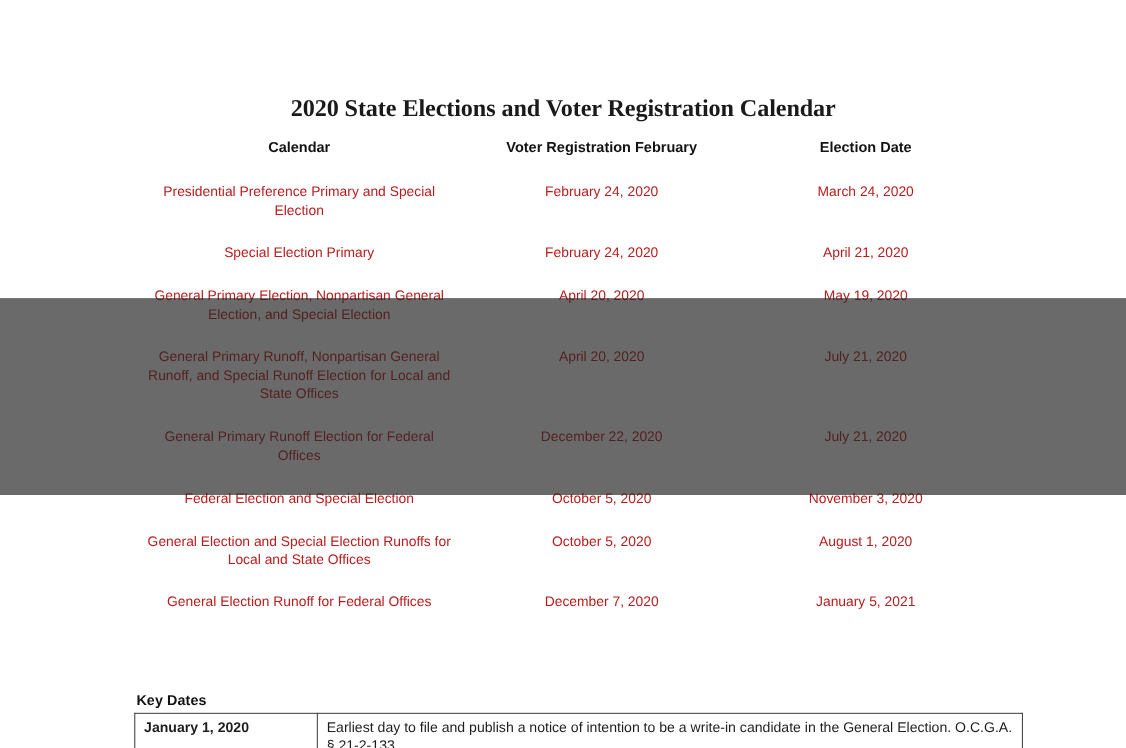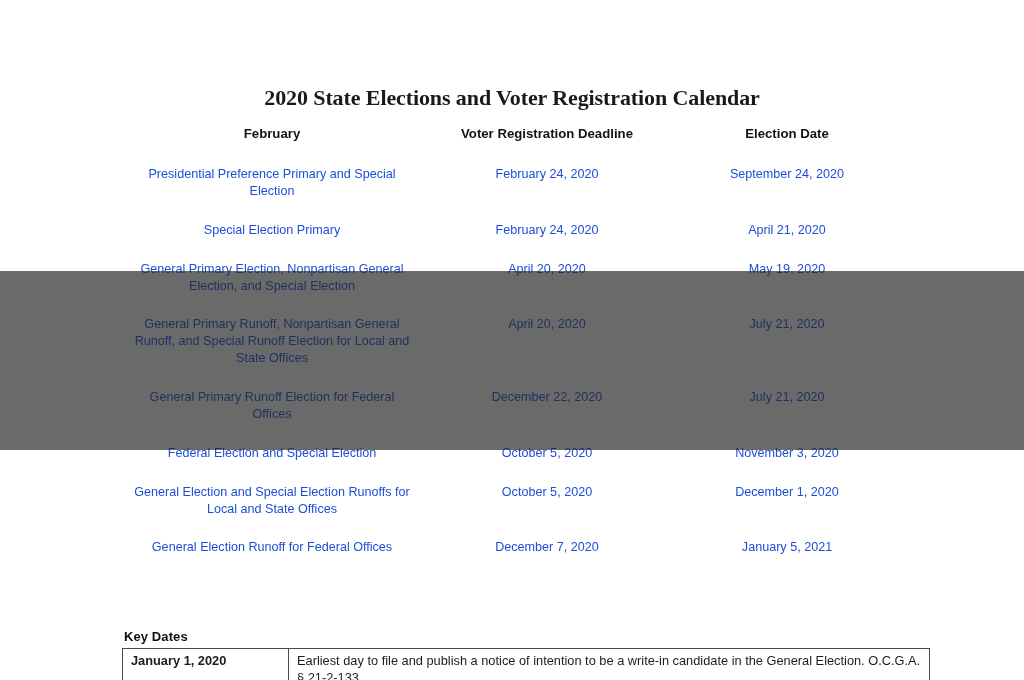--- a/index.html
+++ b/index.html
@@ -54,21 +54,21 @@
   .cal-table th {
     font-size: 13.2px;
     font-weight: bold;
     color: #131313;
     padding: 0 0 14px 0;
     text-align: center;
     vertical-align: top;
   }
   .cal-table td {
     font-size: 12.6px;
-    color: #1d4ed8;
+    color: #b91c1c;
     text-align: center;
     vertical-align: top;
     padding: 11px 0 11px 0;
     line-height: 1.34;
   }
   .col-elections { width: 300px; }
   .col-deadline  { width: 250px; }
   .col-date      { width: 230px; }
 
   .cal-table td.c-elections { padding-left: 10px; padding-right: 10px; }
@@ -159,30 +159,30 @@
     <div class="doc-title">2020 State Elections and Voter Registration Calendar</div>
 
     <table class="cal-table">
       <colgroup>
         <col class="col-elections">
         <col class="col-deadline">
         <col class="col-date">
       </colgroup>
       <thead>
         <tr>
-          <th>February</th>
-          <th>Voter Registration Deadline</th>
+          <th>Calendar</th>
+          <th>Voter Registration February</th>
           <th>Election Date</th>
         </tr>
       </thead>
       <tbody>
         <tr>
           <td class="c-elections">Presidential Preference Primary and Special Election</td>
           <td>February 24, 2020</td>
-          <td>September 24, 2020</td>
+          <td>March 24, 2020</td>
         </tr>
         <tr>
           <td class="c-elections">Special Election Primary</td>
           <td>February 24, 2020</td>
           <td>April 21, 2020</td>
         </tr>
         <tr>
           <td class="c-elections">General Primary Election, Nonpartisan General Election, and Special Election</td>
           <td>April 20, 2020</td>
           <td>May 19, 2020</td>
@@ -198,21 +198,21 @@
           <td>July  21, 2020</td>
         </tr>
         <tr>
           <td class="c-elections">Federal Election and Special Election</td>
           <td>October 5, 2020</td>
           <td>November 3, 2020</td>
         </tr>
         <tr>
           <td class="c-elections">General Election and Special Election Runoffs for Local and State Offices</td>
           <td>October 5, 2020</td>
-          <td>December 1, 2020</td>
+          <td>August 1, 2020</td>
         </tr>
         <tr>
           <td class="c-elections">General Election Runoff for Federal Offices</td>
           <td>December 7, 2020</td>
           <td>January 5, 2021</td>
         </tr>
       </tbody>
     </table>
 
     <div class="keydates-wrap">

